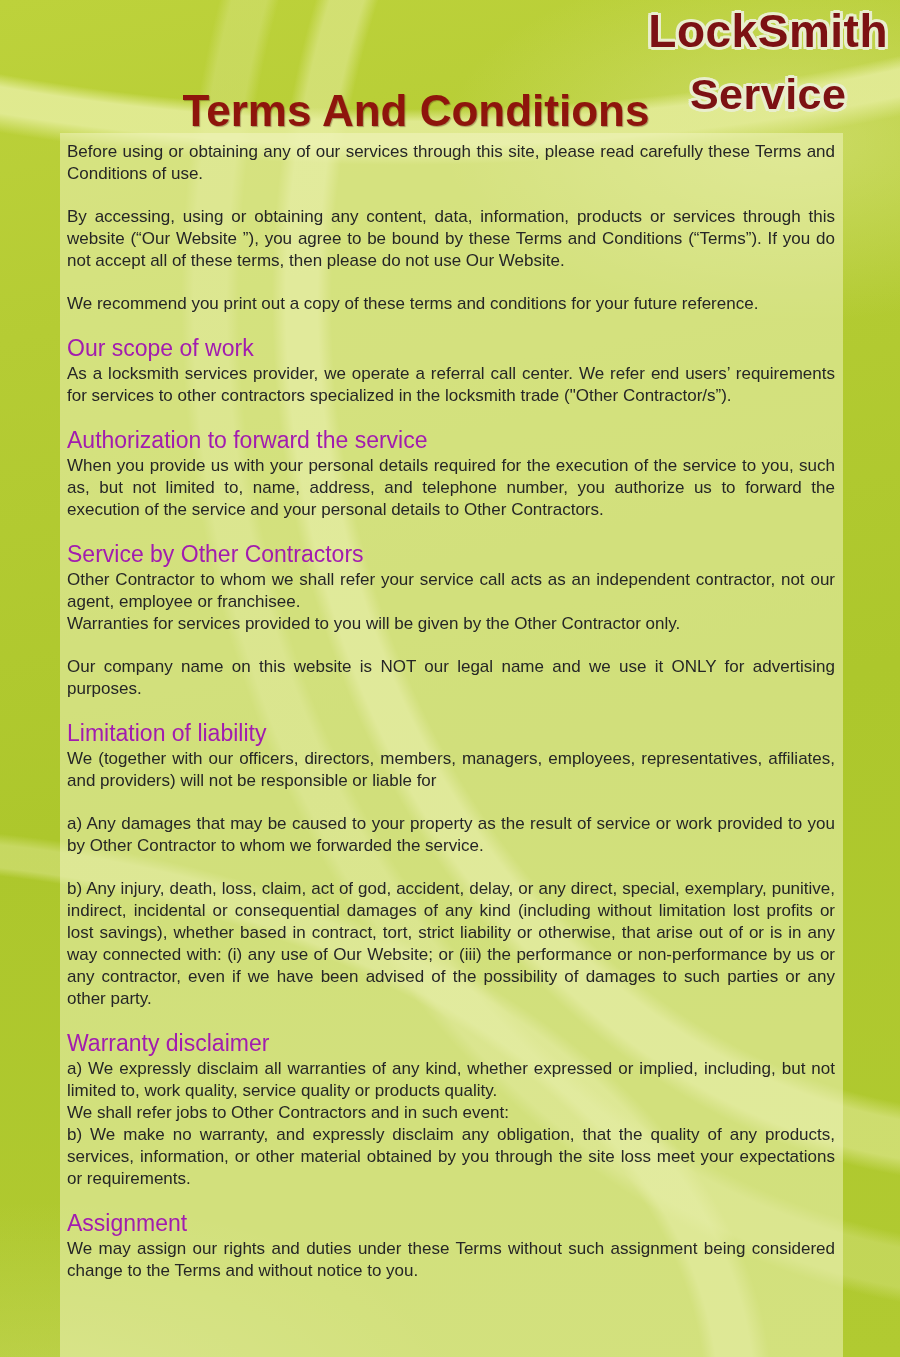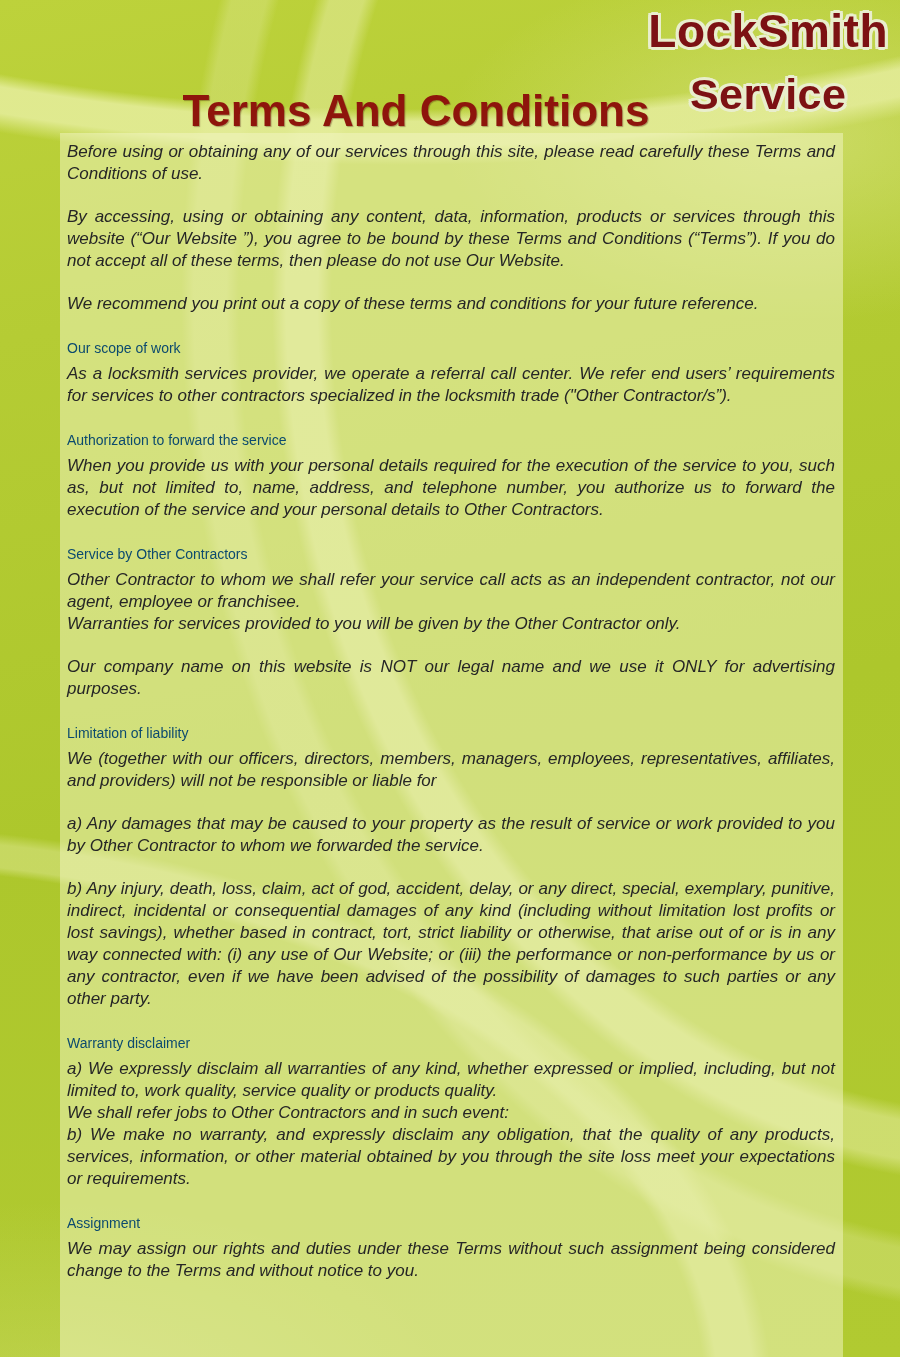--- a/index.html
+++ b/index.html
@@ -66,28 +66,28 @@
     width: 783px; height: 1224px;
     background: rgba(242,246,196,0.52);
     box-sizing: border-box;
   }
   .content {
     padding: 8px 7px 0 7px;
     color: #262626;
     font-size: 17px;
     line-height: 22px;
   }
-  .pgroup { margin: 0 1px 21px 0; font-style: italic; }
+  .pgroup { margin: 0 1px 21px 0; }
   .para { margin: 0; text-align: justify; }
   .sec-heading {
     margin: 0 0 3px 0;
-    font-size: 14px;
+    font-size: 23px;
     line-height: 24px;
     font-weight: normal;
-    color: #0c4a6e;
+    color: #a21caf;
   }
 </style>
 </head>
 <body>
 
 <div class="bg"></div>
 
 <div class="brand">
   <div class="brand-line1">LockSmith</div>
   <div class="brand-line2">Service</div>

